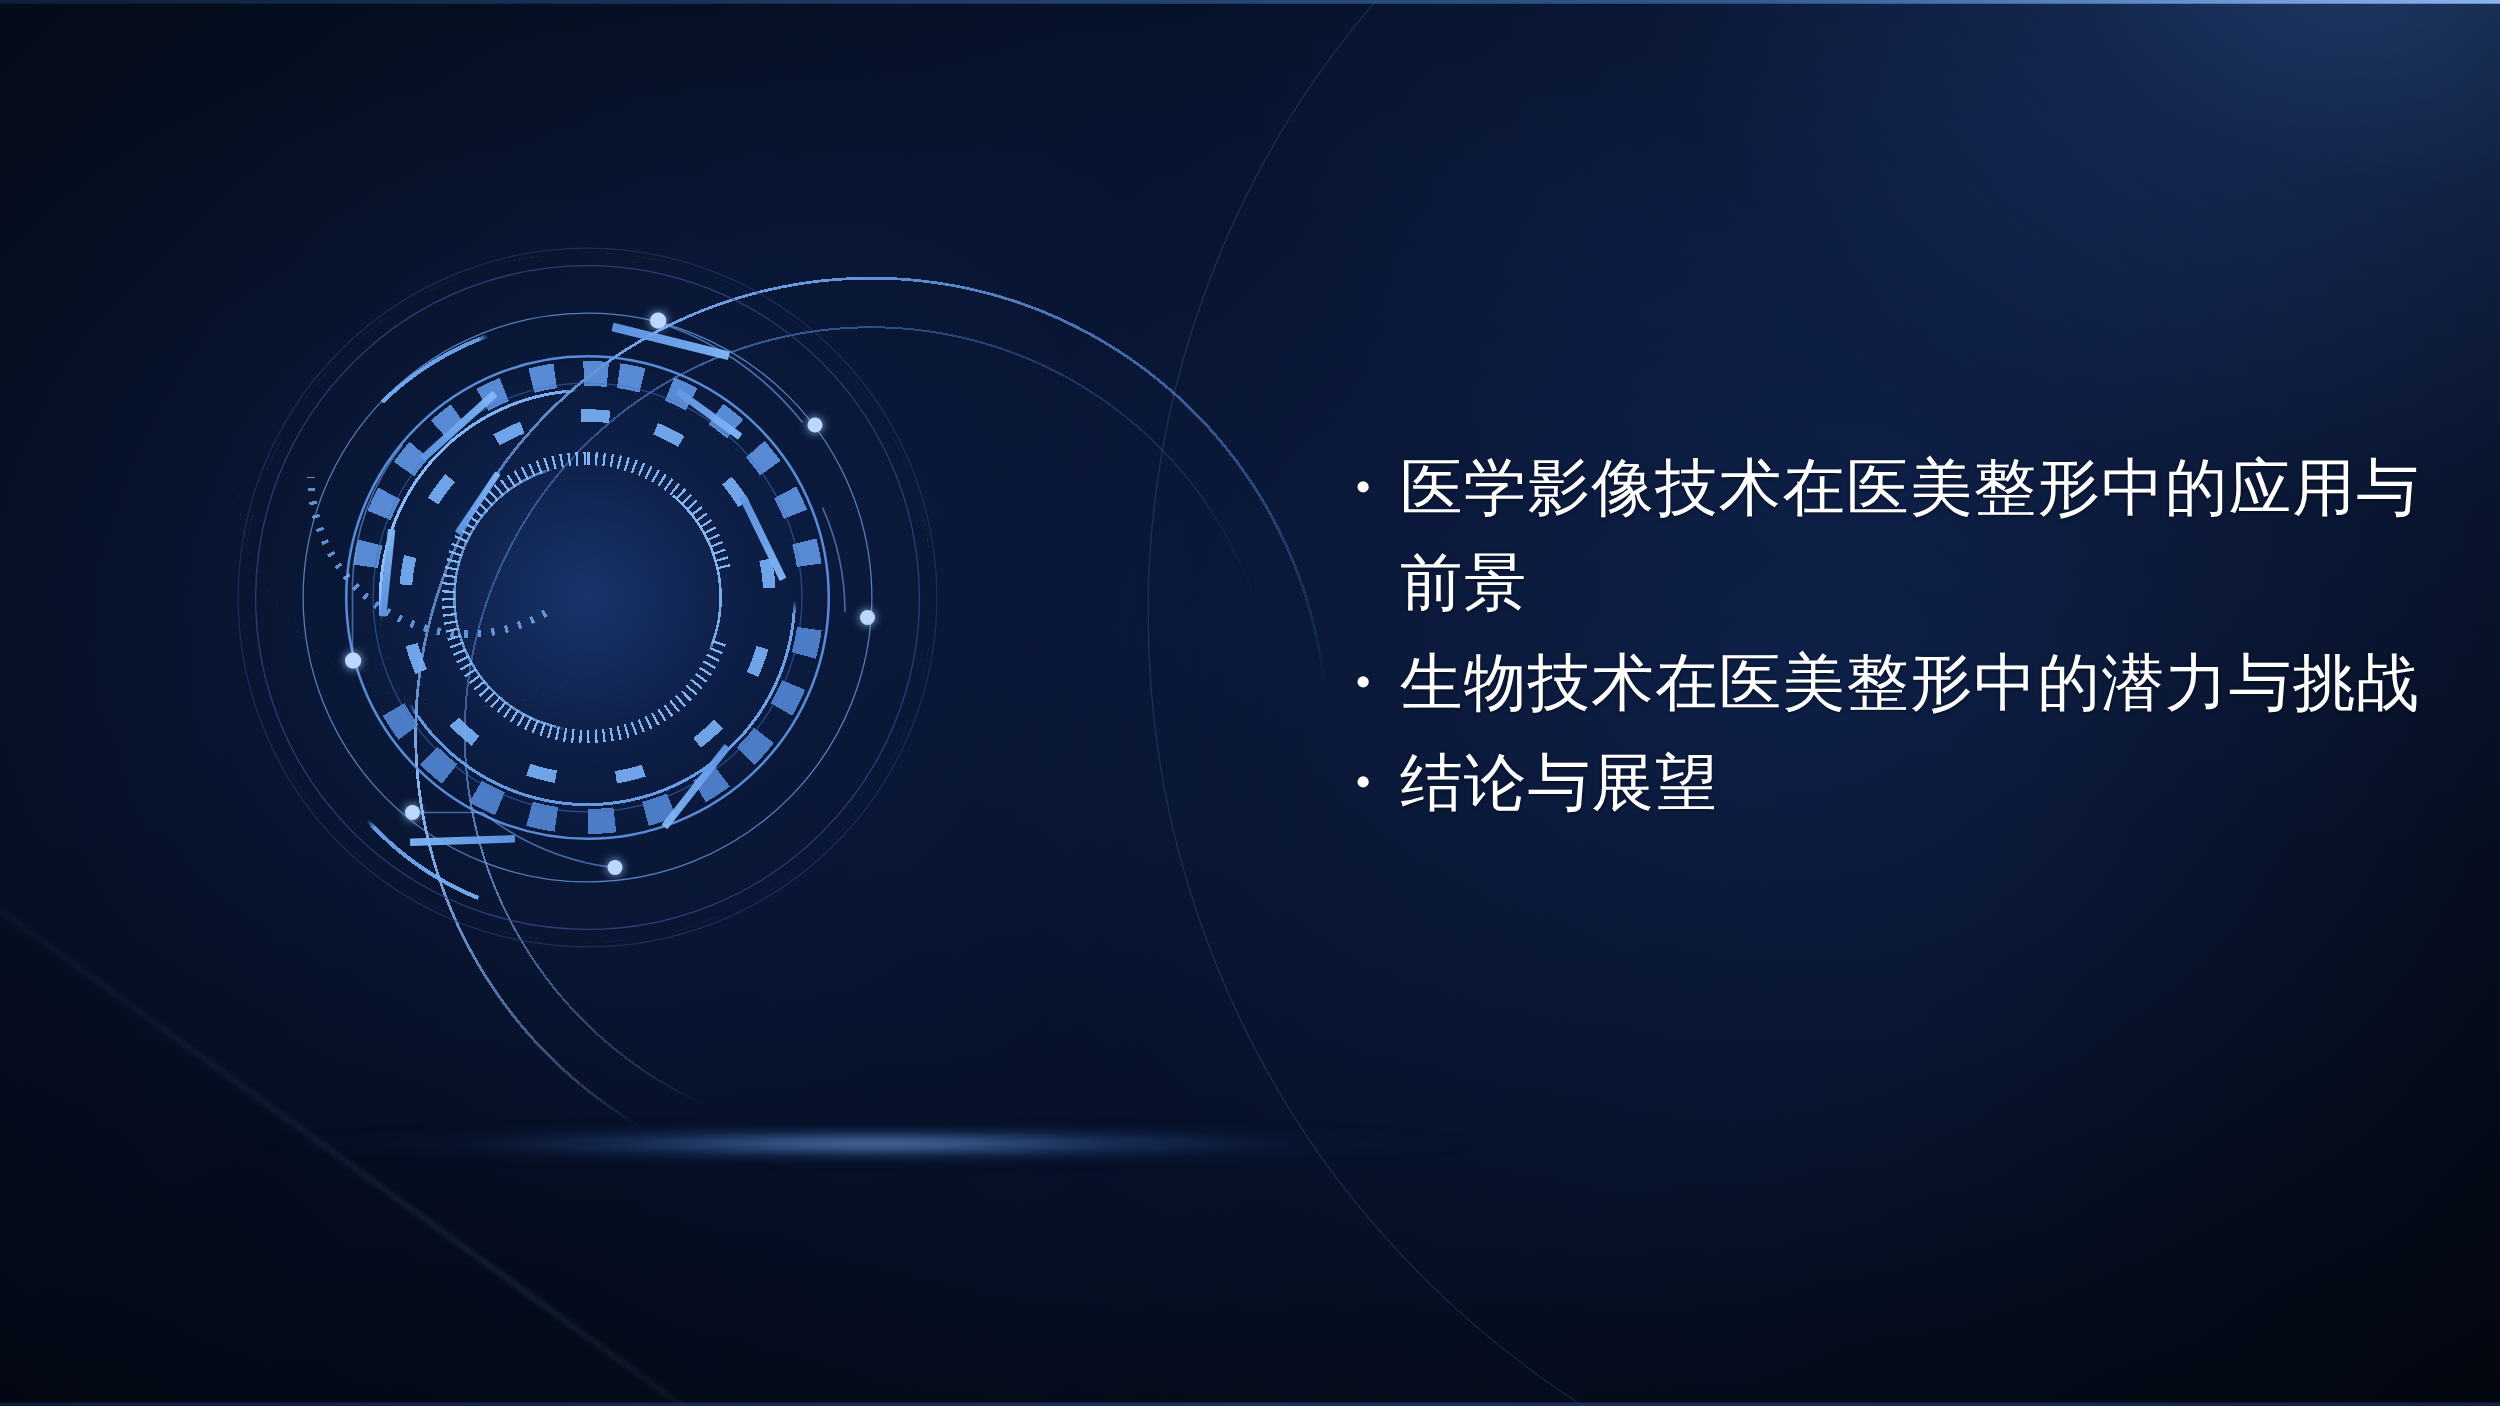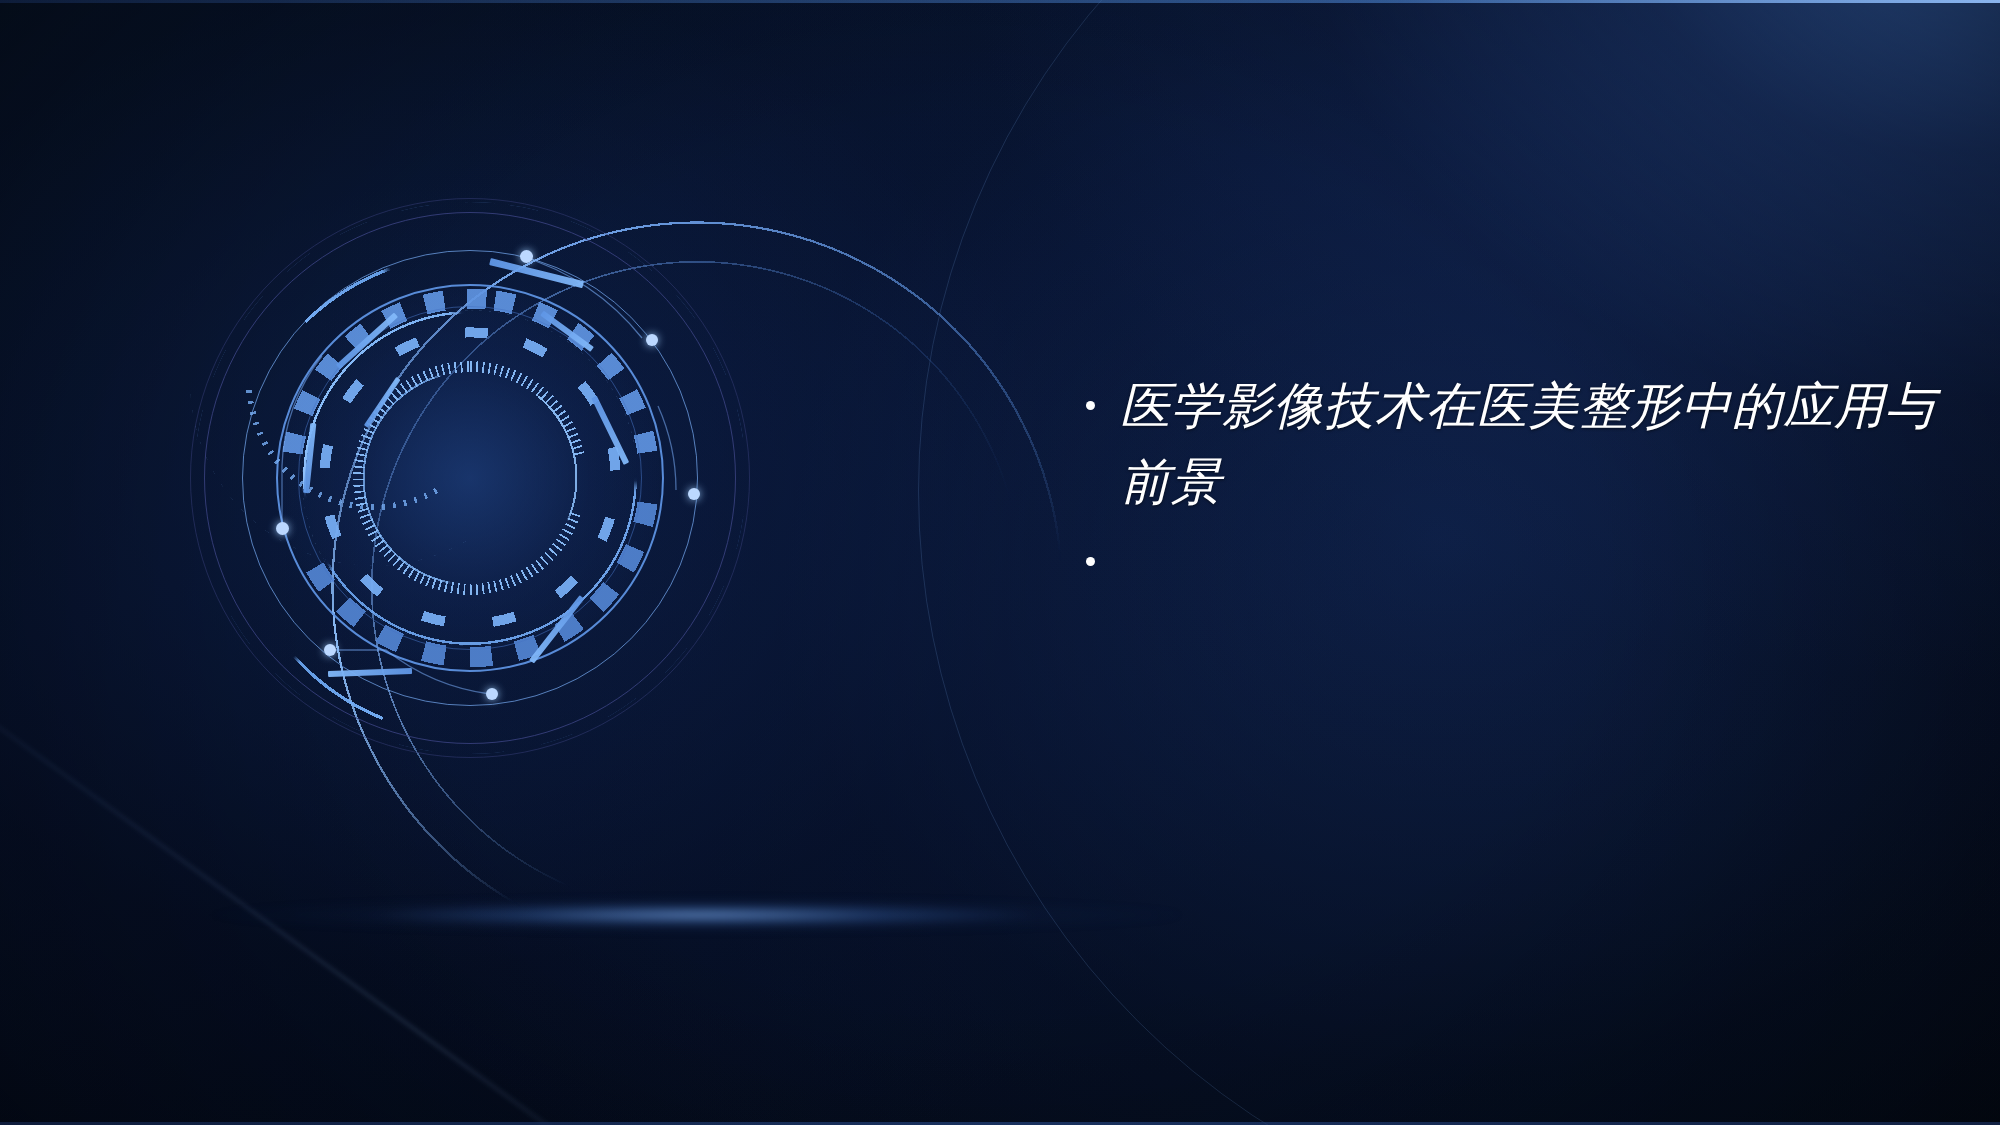--- a/index.html
+++ b/index.html
@@ -298,28 +298,27 @@
       0 0 42px rgba(60,120,220,0.75),
       2px 3px 0 rgba(8,20,48,0.85);
     z-index: 6;
     white-space: nowrap;
   }
 
   
   #toc {
     position: absolute;
     left: 1080px;
-    top: 368px;
+    top: 352px;
     width: 880px;
     color: #ffffff;
     font-family: "Liberation Serif", "DejaVu Serif", serif;
     font-size: 50px;
     line-height: 1.52;
     letter-spacing: 1px;
-    font-style: italic;
   }
   #toc ul {
     list-style: none;
     margin: 0;
     padding: 0;
   }
   #toc li {
     position: relative;
     padding-left: 40px;
     margin: 0 0 4px 0;
@@ -397,17 +396,22 @@
   </div>
 
   <div id="toc">
     <ul>
       <li>
         <span class="bullet-dot"></span>
         <span>医学影像技术在医美整形中的应用与前景</span>
       </li>
       <li>
         <span class="bullet-dot"></span>
+        <span>生物技术在医美整形中的潜力与挑战</span>
+      </li>
+      <li>
+        <span class="bullet-dot"></span>
+        <span>结论与展望</span>
       </li>
     </ul>
   </div>
 
 </div>
 
 </body></html>

